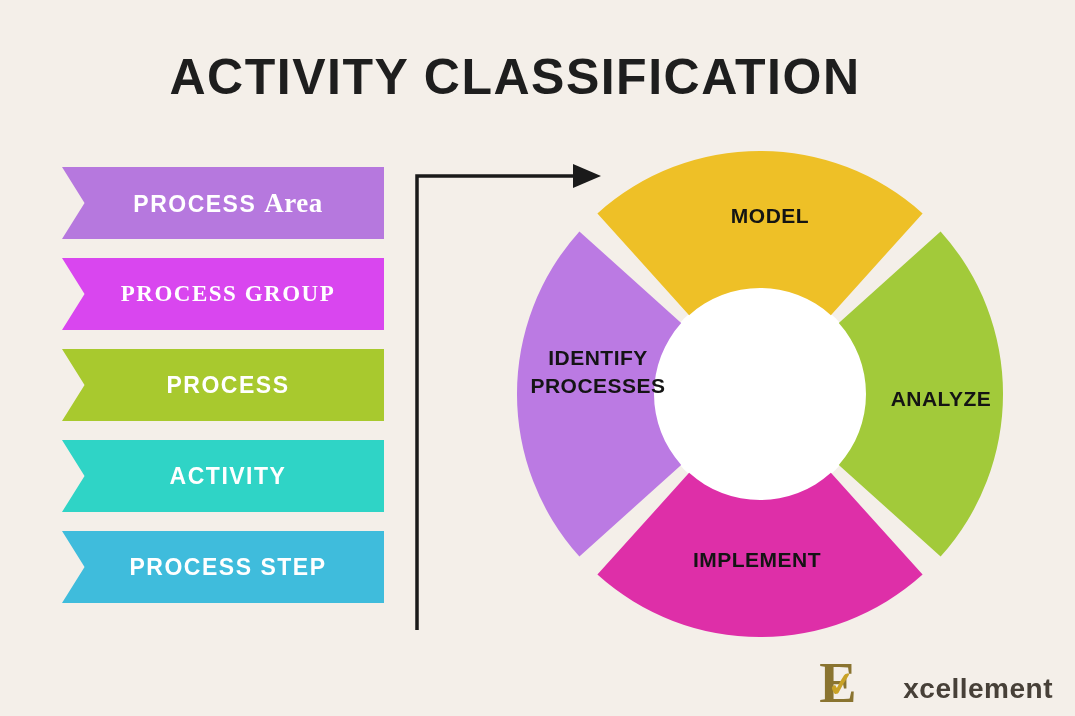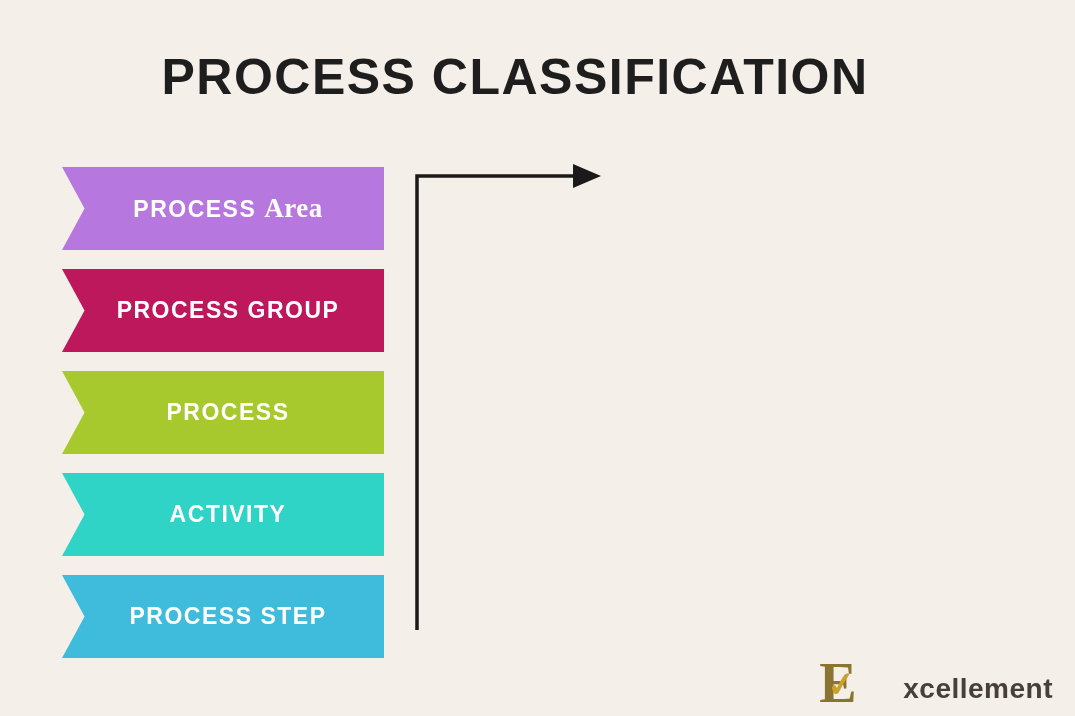--- a/index.html
+++ b/index.html
@@ -27,21 +27,21 @@
   }
 
   
   .ribbons {
     position: absolute;
     left: 62px;
     top: 167px;
     width: 322px;
   }
   .ribbon {
-    height: 83px;
+    height: 72px;
     margin-bottom: 19px;
     clip-path: polygon(0 0, 100% 0, 100% 100%, 0 100%, 7% 50%);
     display: flex;
     align-items: center;
     justify-content: center;
   }
   .ribbon-label {
     color: #ffffff;
     font-weight: bold;
     font-size: 23px;
@@ -123,45 +123,58 @@
     font-weight: bold;
     letter-spacing: 0.5px;
     padding-bottom: 7px;
   }
 </style>
 </head>
 <body>
 
 <div class="canvas" style="background-color: rgb(244, 239, 233);">
 
-  <h1 class="title">PROCESS CLASSIFICATION</h1>
+  <h1 class="title">ACTIVITY CLASSIFICATION</h1>
 
   <div class="ribbons">
     <div class="ribbon" style="background-color: rgb(182, 120, 222);">
       <span class="ribbon-label"><span>PROCESS</span> <span class="serif">Area</span></span>
     </div>
-    <div class="ribbon" style="background-color: #be185d;">
+    <div class="ribbon" style="background-color: #d946ef; font-family: Liberation Serif, serif;">
       <span class="ribbon-label">PROCESS GROUP</span>
     </div>
     <div class="ribbon" style="background-color: rgb(168, 201, 46);">
       <span class="ribbon-label">PROCESS</span>
     </div>
     <div class="ribbon" style="background-color: rgb(47, 212, 198);">
       <span class="ribbon-label">ACTIVITY</span>
     </div>
     <div class="ribbon" style="background-color: rgb(63, 188, 220);">
       <span class="ribbon-label">PROCESS STEP</span>
     </div>
   </div>
 
   <svg class="arrow-svg" viewBox="0 0 210 480" xmlns="http://www.w3.org/2000/svg">
     <path d="M14 472 L14 18 L172 18" fill="none" stroke-width="3.5" stroke="#1a1a1a"></path>
     <path d="M170 6 L198 18 L170 30 Z" fill="#1a1a1a"></path>
   </svg>
 
+  <div class="donut-wrap">
+    <svg viewBox="-250 -250 500 500" width="500" height="500" xmlns="http://www.w3.org/2000/svg">
+      <circle cx="0" cy="0" r="107" fill="#ffffff"></circle>
+      <path d="M -162.6 -180.6 A 243 243 0 0 1 162.6 -180.6 L 70.9 -78.8 A 106 106 0 0 0 -70.9 -78.8 Z" fill="#eec027"></path>
+      <path d="M 180.6 -162.6 A 243 243 0 0 1 180.6 162.6 L 78.8 70.9 A 106 106 0 0 0 78.8 -70.9 Z" fill="#a2ca3a"></path>
+      <path d="M 162.6 180.6 A 243 243 0 0 1 -162.6 180.6 L -70.9 78.8 A 106 106 0 0 0 70.9 78.8 Z" fill="#de2fa8"></path>
+      <path d="M -180.6 162.6 A 243 243 0 0 1 -180.6 -162.6 L -78.8 -70.9 A 106 106 0 0 0 -78.8 70.9 Z" fill="#bb7ae3"></path>
+    </svg>
+    <div class="seg-label model">MODEL</div>
+    <div class="seg-label analyze">ANALYZE</div>
+    <div class="seg-label implement">IMPLEMENT</div>
+    <div class="seg-label identify wrap">IDENTIFY PROCESSES</div>
+  </div>
 
   <div class="logo">
     <span class="logo-e-wrap">
       <span class="logo-e" style="color: rgb(138, 116, 48);">E</span>
       <span class="logo-check" style="color: rgb(201, 162, 39);">✓</span>
     </span>
     <span class="logo-rest" style="color: rgb(71, 64, 56); margin-left: 42px;">xcellement</span>
   </div>
 
 </div>

